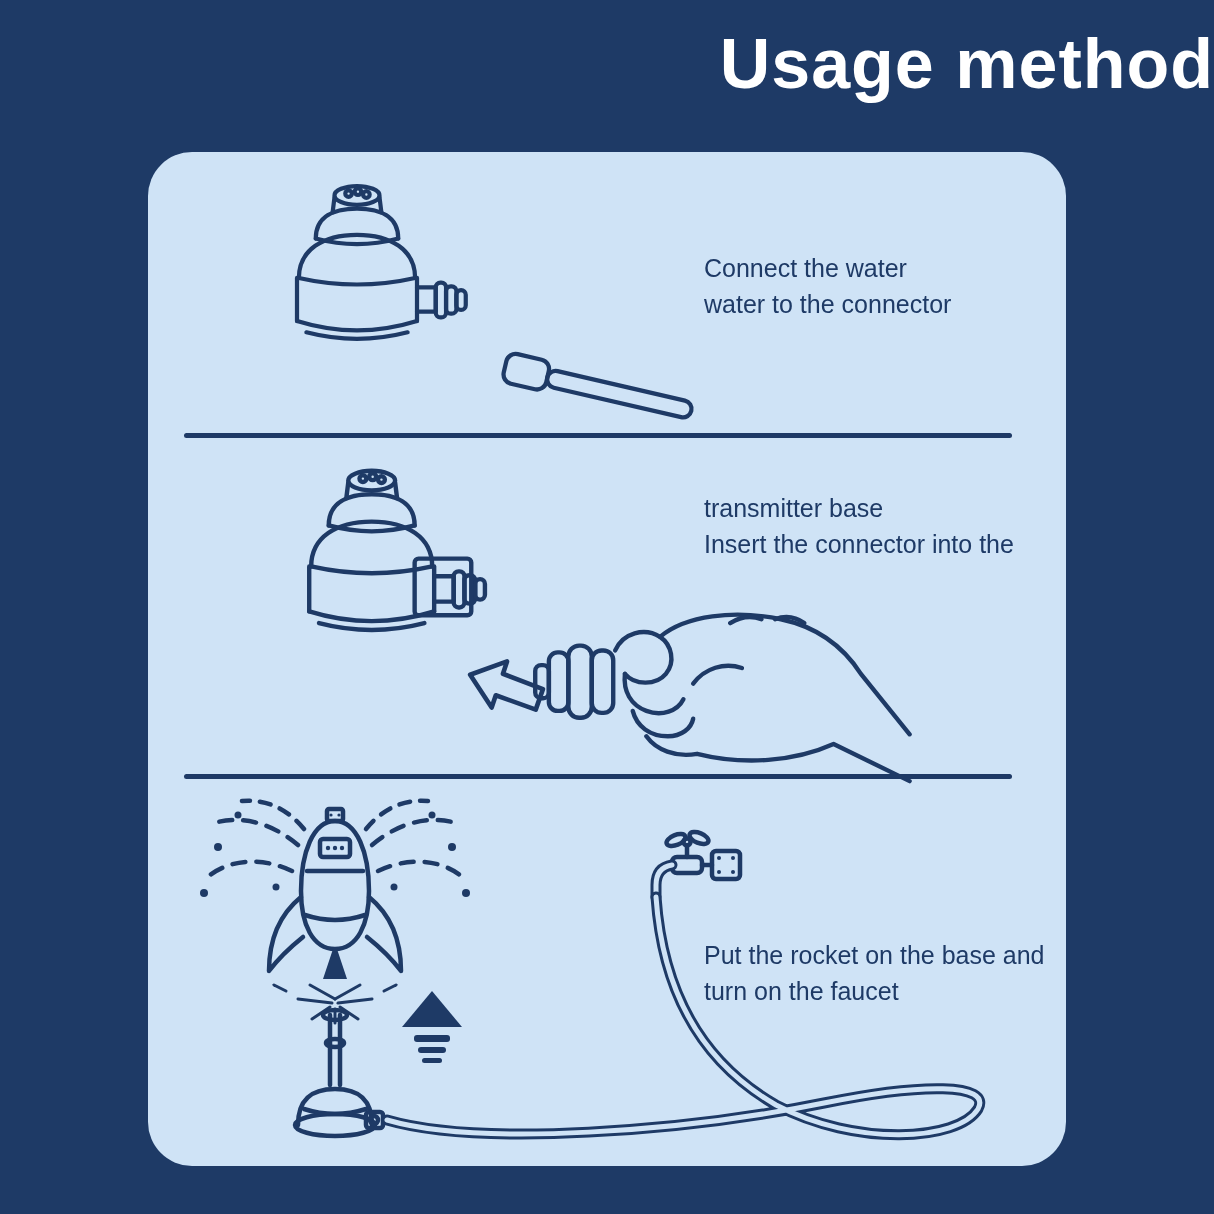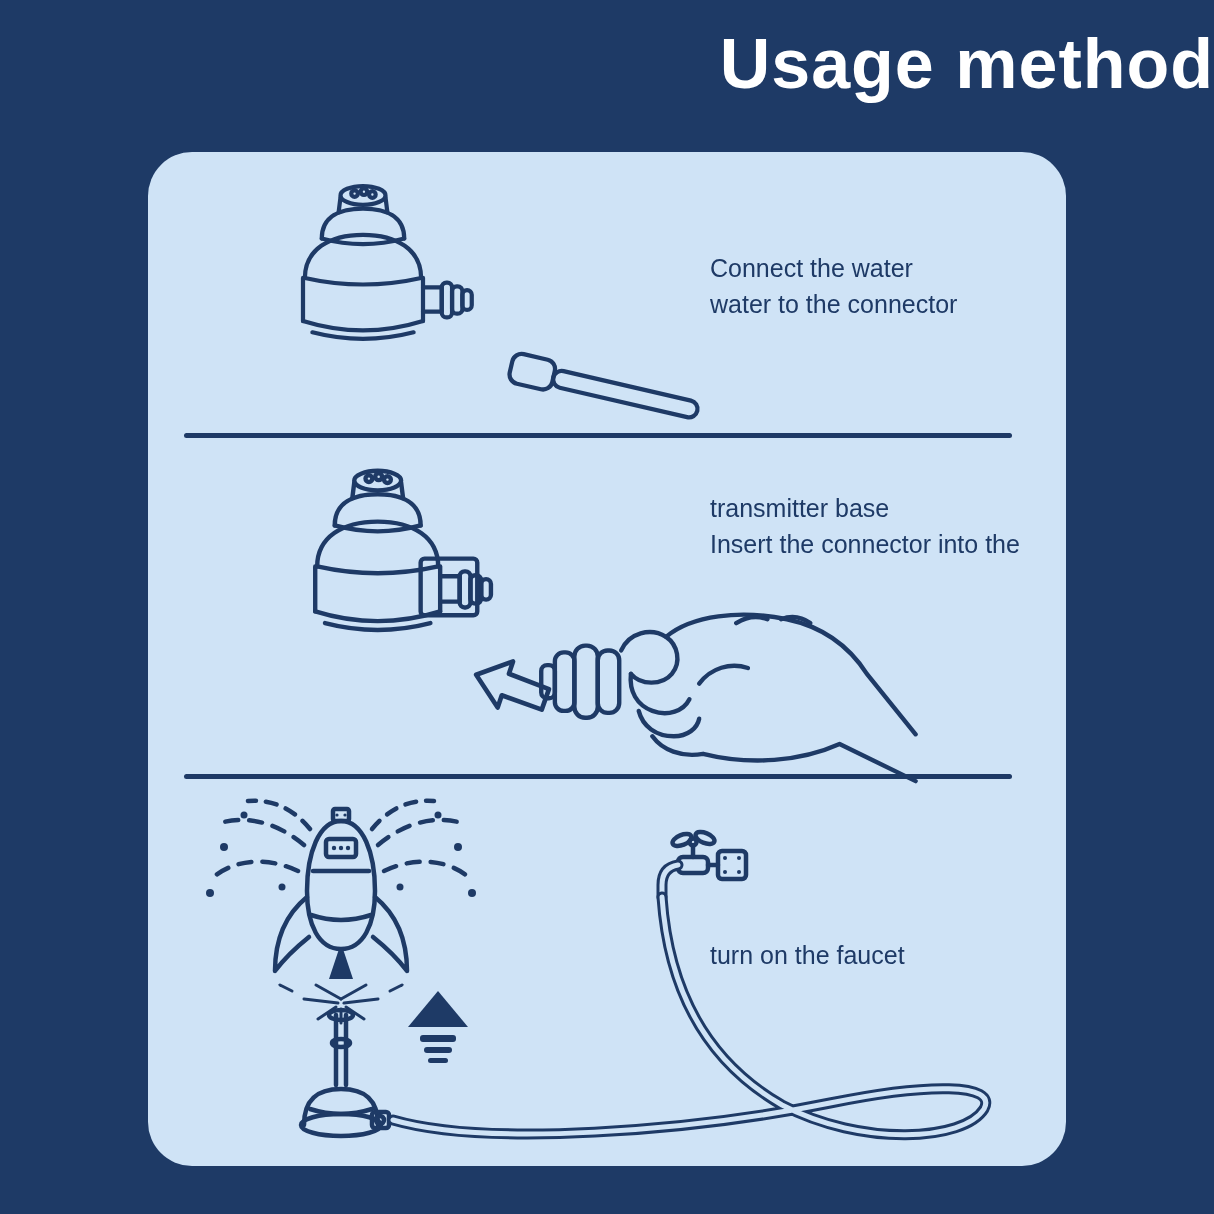--- a/index.html
+++ b/index.html
@@ -18,21 +18,21 @@
   }
   .title{
     position:absolute;top:24px;left:0;width:100%;
     text-align:right;color:var(--title);
     font-size:70px;font-weight:800;letter-spacing:1px;
   }
   .panel{
     position:absolute;left:148px;top:152px;width:918px;height:1014px;
     background:var(--panel);border-radius:44px;
   }
-  .step{position:absolute;left:10px;width:100%;}
+  .step{position:absolute;left:4px;width:100%;}
   .step-1{top:0;height:283px;}
   .step-2{top:286px;height:336px;}
   .step-3{top:627px;height:387px;}
   .divider{
     position:absolute;left:36px;width:828px;height:5px;
     background:var(--line);border-radius:3px;
   }
   .divider-1{top:281px;}
   .divider-2{top:622px;}
   .caption{
@@ -212,17 +212,18 @@
         <path class="hose-inner" d="M492,78 C480,80 476,88 476,98 L476,110"></path>
       </g>
 
       <g>
         <path class="hose-outer" d="M476,110 C482,196 516,272 596,318 C676,360 778,354 798,322 C812,296 742,296 644,316 C506,344 300,360 207,333"></path>
         <path class="hose-inner" d="M476,110 C482,196 516,272 596,318 C676,360 778,354 798,322 C812,296 742,296 644,316 C506,344 300,360 207,333"></path>
       </g>
     </svg>
 
     <div class="caption" style="left:552px;top:158px">
+      <span>Put the rocket on the base and</span>
       <span>turn on the faucet</span>
     </div>
   </section>
 
 </div>
 
 </body></html>

